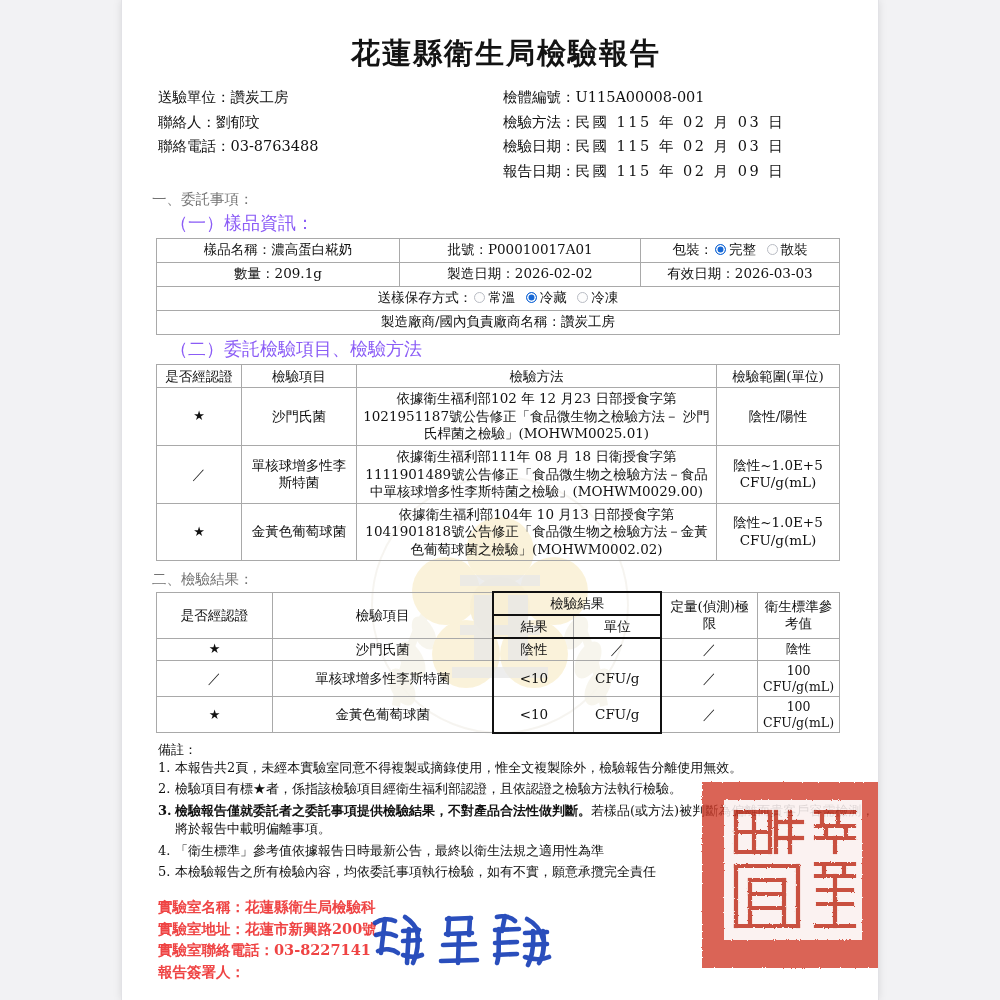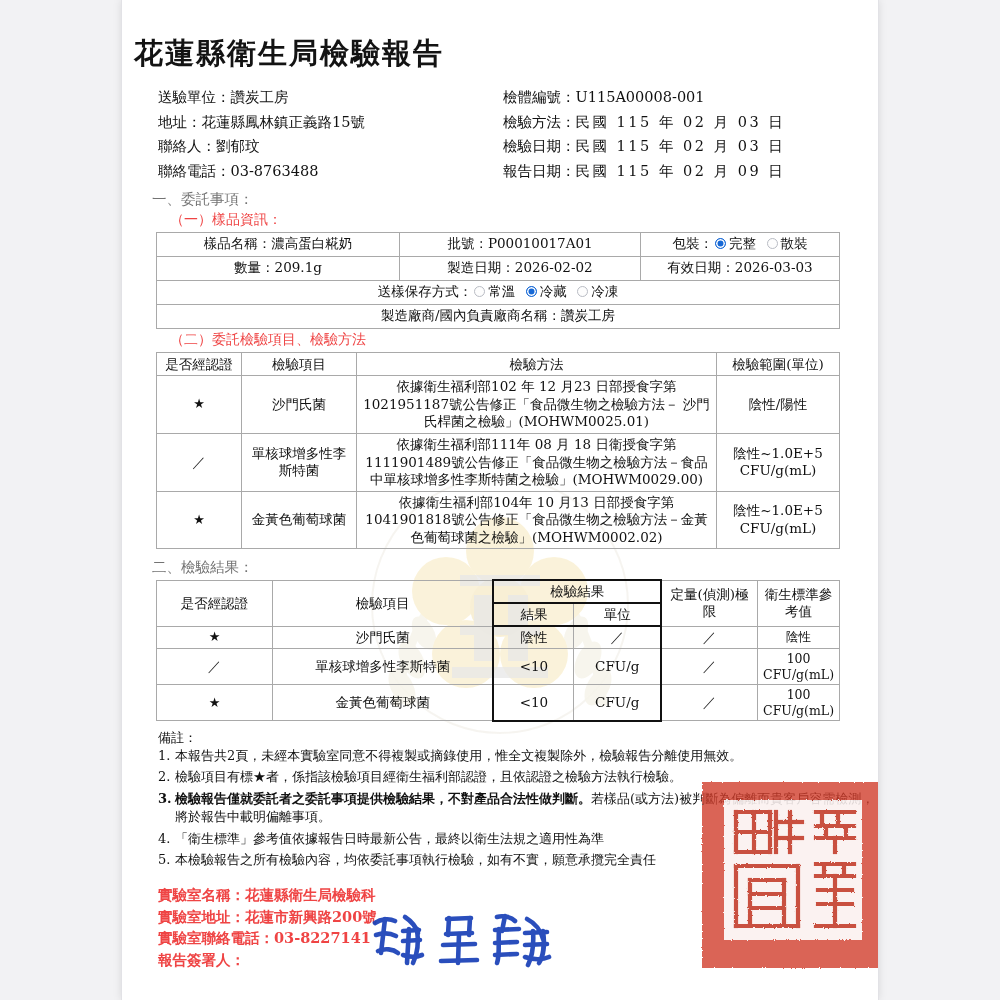--- a/index.html
+++ b/index.html
@@ -16,34 +16,34 @@
   }
   
   #watermark{
     position:absolute;left:50%;top:455px;transform:translateX(-50%);
     width:320px;height:300px;opacity:.55;pointer-events:none;z-index:0;
   }
   #content{position:relative;z-index:2;}
 
   
   .title{
-    text-align:left;font-size:29px;font-weight:bold;letter-spacing:2px;
+    text-align:center;font-size:29px;font-weight:bold;letter-spacing:2px;
     padding-top:34px;color:#131313;padding-left:12px;
   }
 
   
   .hdr{display:flex;margin:14px 0 0 0;padding:0 14px 0 36px;font-size:14.5px;color:#111;}
   .hdr .col{display:flex;flex-direction:column;gap:5.5px;}
   .hdr .colL{width:345px;}
   .hdr .colR{flex:1;}
   .roc{letter-spacing:2.5px;}
 
   
   .sec{font-size:14.5px;margin:9px 0 2px 30px;color:#737373;}
-  .sub{font-size:14px;margin:2px 0 3px 48px;color:#ef4444;}
+  .sub{font-size:18px;margin:2px 0 3px 48px;color:#8b5cf6;}
 
   
   table{border-collapse:collapse;font-size:13.5px;color:#111;}
   .tbl{width:684px;margin:2px 0 0 34px;}
   .tbl td,.tbl th{border:1px solid #a9a9a9;padding:2px 5px;vertical-align:middle;text-align:center;}
 
   
   .sample td{height:19px;}
   .radio{display:inline-block;width:9px;height:9px;border-radius:50%;
     border:1px solid #b9bcc4;background:#fdfdfd;vertical-align:middle;margin:0 3px 2px 2px;}
@@ -136,21 +136,20 @@
     </g>
   </svg>
 
   <div id="content">
 
     <div class="title">花蓮縣衛生局檢驗報告</div>
 
     <div class="hdr">
       <div class="col colL">
         <div><span>送驗單位</span>：<span>讚炭工房</span></div>
-        <div><span>地址</span>：<span>花蓮縣鳳林鎮正義路15號</span></div>
         <div><span>聯絡人</span>：<span>劉郁玟</span></div>
         <div><span>聯絡電話</span>：<span>03-8763488</span></div>
       </div>
       <div class="col colR">
         <div><span>檢體編號</span>：<span>U115A00008-001</span></div>
         <div><span>檢驗方法</span>：<span class="roc">民國 115 年 02 月 03 日</span></div>
         <div><span>檢驗日期</span>：<span class="roc">民國 115 年 02 月 03 日</span></div>
         <div><span>報告日期</span>：<span class="roc">民國 115 年 02 月 09 日</span></div>
       </div>
     </div>

